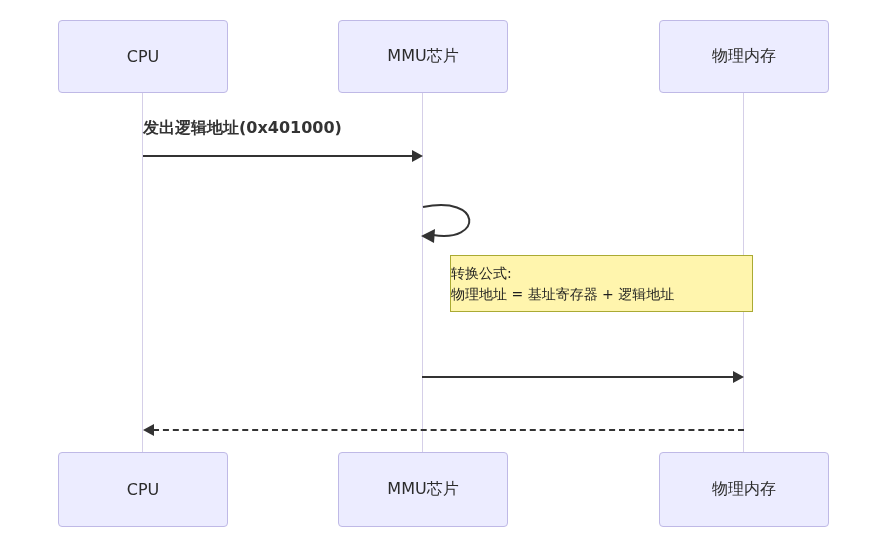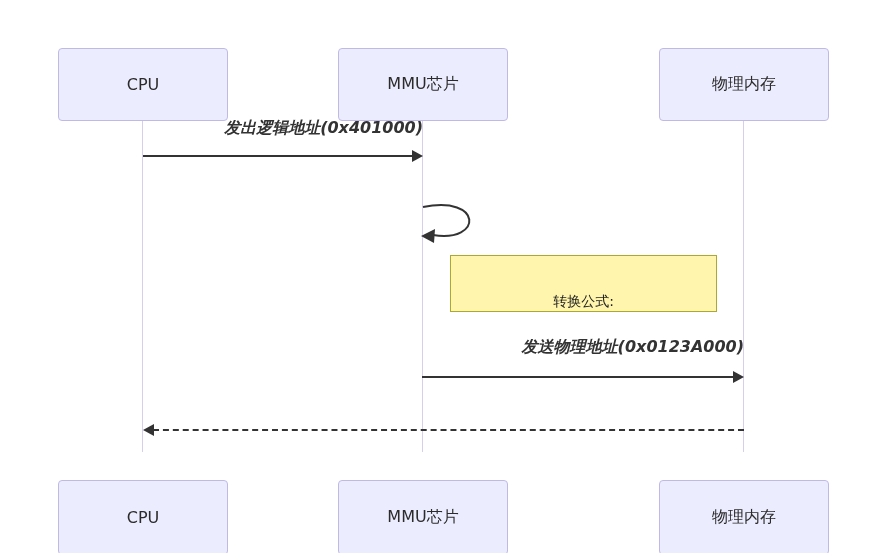--- a/index.html
+++ b/index.html
@@ -26,38 +26,37 @@
     background:var(--lifeline);
   }
   .actor{
     position:absolute;width:170px;height:73px;
     background:var(--actor-fill);
     border:1px solid var(--actor-border);
     border-radius:4px;
     display:flex;align-items:center;justify-content:center;
     font-size:16px;color:var(--text);
     box-sizing:border-box;
-    margin-top:28px;
   }
   .msg-label{
-    position:absolute;text-align:right;
+    position:absolute;text-align:left;
     font-size:16px;font-weight:bold;color:var(--arrow);
-    line-height:20px;white-space:nowrap;font-style:italic;
+    line-height:20px;white-space:nowrap;
   }
   .line{position:absolute;height:0;border-top:2px solid var(--arrow);}
   .line.dashed{border-top-style:dashed;}
   .arrowhead{position:absolute;width:0;height:0;
     border-top:6px solid transparent;border-bottom:6px solid transparent;}
   .arrowhead.right{border-left:11px solid var(--arrow);}
   .arrowhead.left{border-right:11px solid var(--arrow);}
   .note{
-    position:absolute;left:450px;top:255px;width:267px;height:57px;
+    position:absolute;left:450px;top:255px;width:303px;height:57px;
     background:var(--note-fill);
     border:1px solid var(--note-border);
-    display:flex;flex-direction:row;align-items:flex-end;justify-content:center;
+    display:flex;flex-direction:column;align-items:flex-start;justify-content:center;
     font-size:14px;line-height:1.45;color:#1f1f1f;
     box-sizing:border-box;text-align:center;white-space:nowrap;
   }
   .selfloop-svg{position:absolute;left:415px;top:199px;}
 </style>
 </head>
 <body>
 
 <div class="canvas">
 
@@ -79,23 +78,23 @@
   <div class="line" style="left:143px;width:270px;top:155px;"></div>
   <div class="arrowhead right" style="left:412px;top:150px;"></div>
 
   <svg class="selfloop-svg" width="70" height="46" viewBox="0 0 70 46">
     <path d="M 8 8 C 68 -4, 68 44, 18 36" fill="none" stroke="#333333" stroke-width="2"></path>
     <polygon points="6,37 20,30 19,44" fill="#333333"></polygon>
   </svg>
 
   <div class="note">
     <div>转换公式:</div>
+    <div>物理地址 = 基址寄存器 + 逻辑地址</div>
   </div>
 
-  <div class="msg-label" style="left:422px;width:322px;top:337px;">发送物理地址(0x0123A000)</div>
   <div class="line" style="left:422px;width:313px;top:376px;"></div>
   <div class="arrowhead right" style="left:733px;top:371px;"></div>
 
   <div class="line dashed" style="left:153px;width:591px;top:429px;"></div>
   <div class="arrowhead left" style="left:143px;top:424px;"></div>
 
   <div class="actor" style="left:58px;top:452px;height:75px;">
     <span>CPU</span>
   </div>
   <div class="actor" style="left:338px;top:452px;height:75px;">

